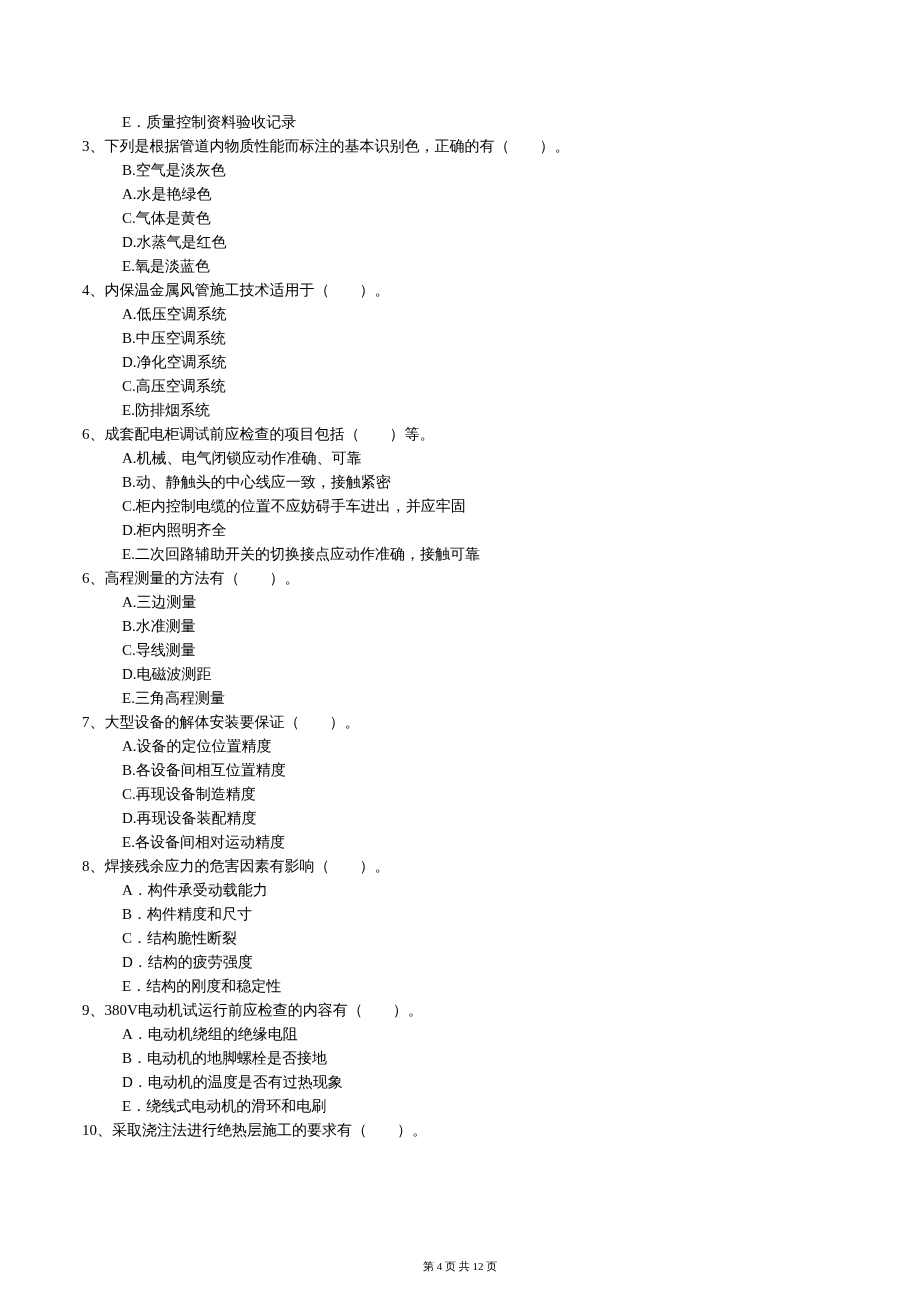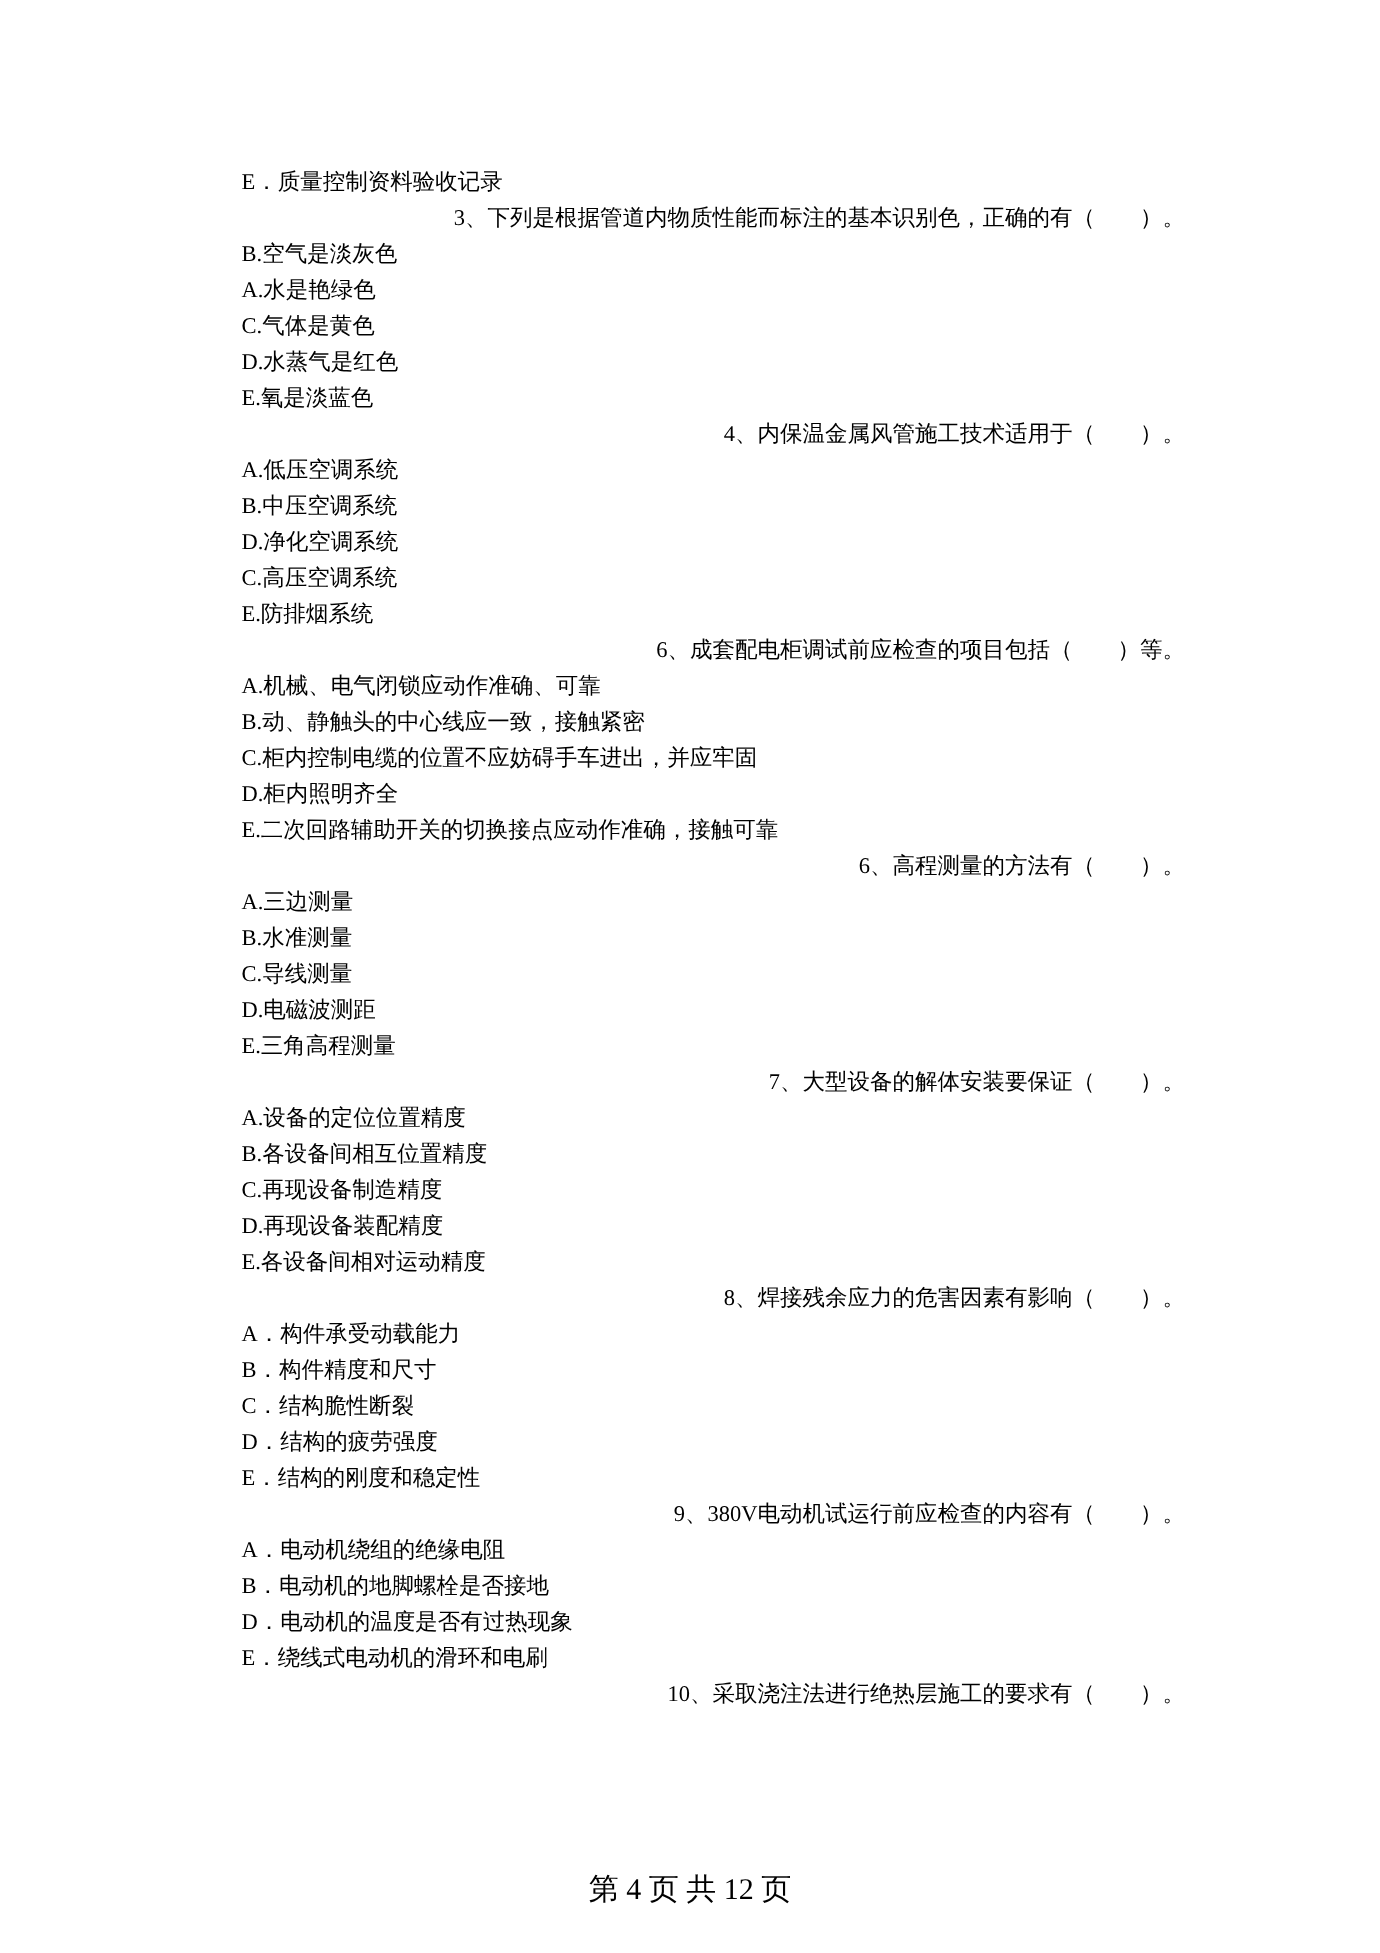--- a/index.html
+++ b/index.html
@@ -7,43 +7,42 @@
     background:#fff;
     font-family:"SimSun","宋体",serif;
     font-size:15px;
     color:#000;
     line-height:1.6;
   }
   .page{
     width:920px;
     min-height:1302px;
     box-sizing:border-box;
-    padding:110px 130px 40px 107px;
+    padding:110px 130px 40px 68px;
     position:relative;
   }
   .item{
     margin-bottom:0;
   }
   .q-stem{
     padding-left:14px;
-    text-align:right;
   }
   .opts{
     padding-left:54px;
   }
   .opt{
     display:block;
   }
   .footer{
     position:absolute;
     bottom:26px;
     left:0;
     width:100%;
     text-align:center;
-    font-size:20px;
+    font-size:11px;
   }
 </style>
 </head>
 <body>
 
 <div class="page">
 
   <div class="opts">
     <span class="opt">E．质量控制资料验收记录</span>
   </div>

